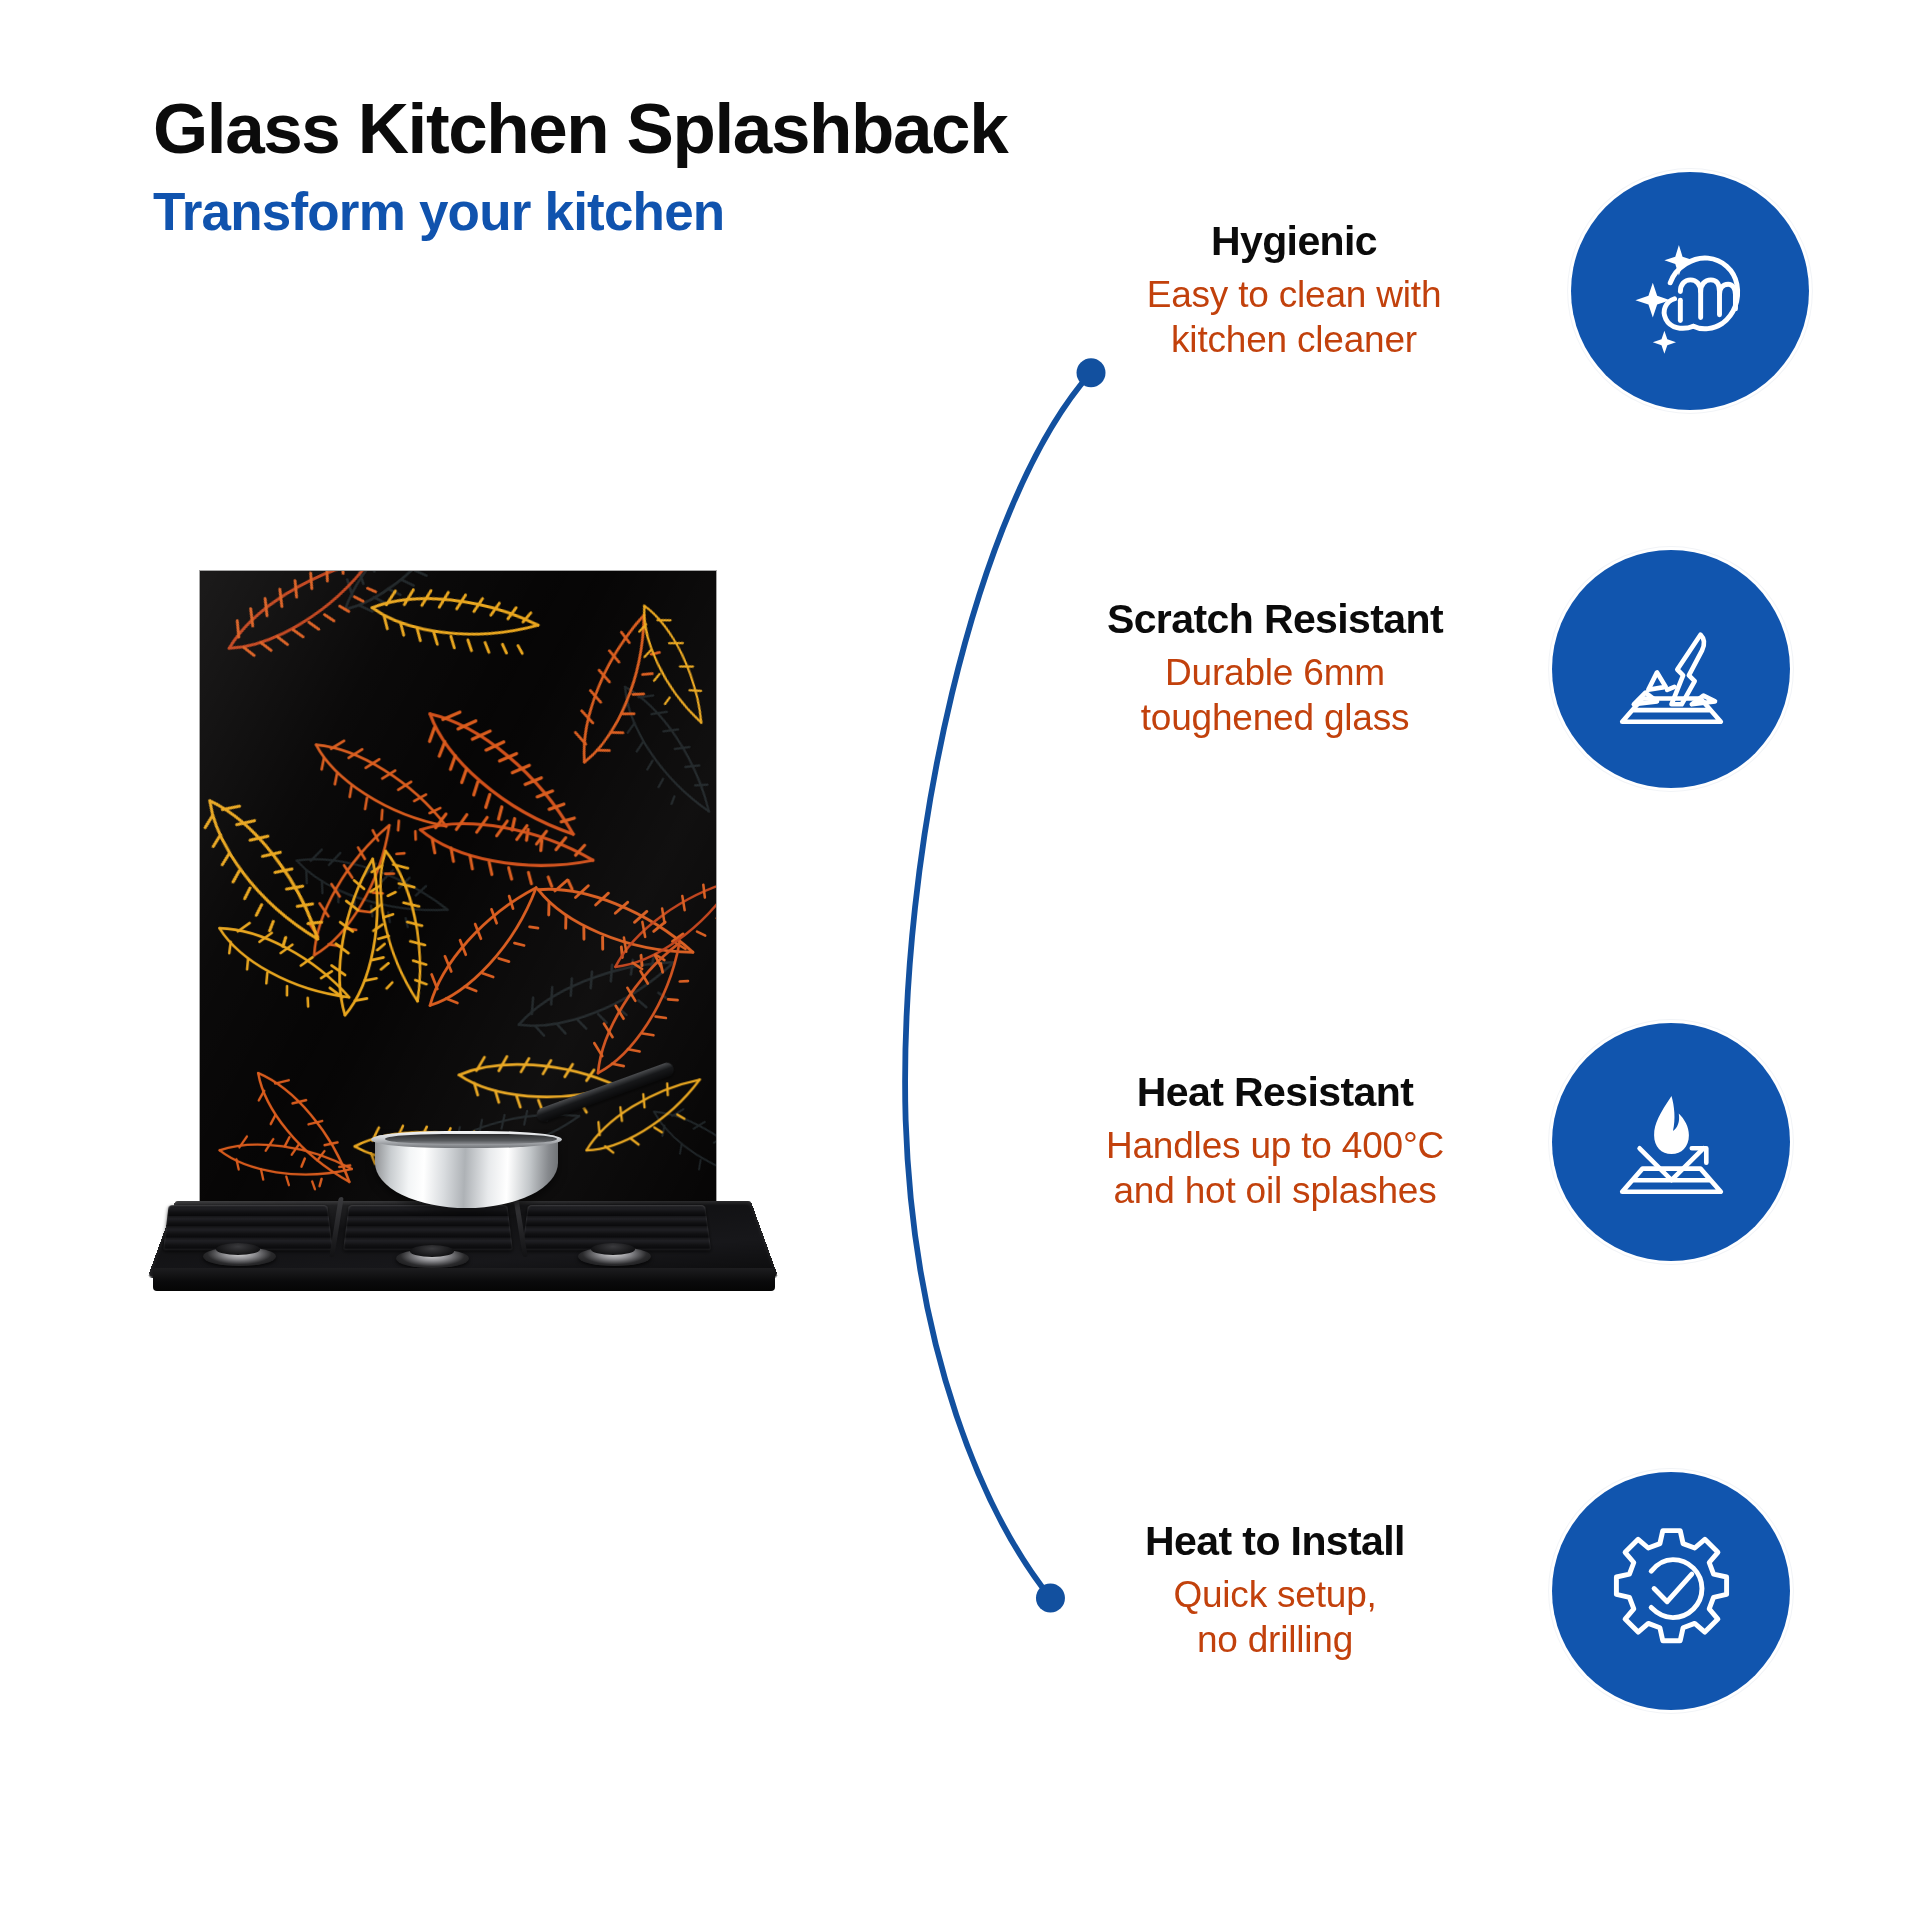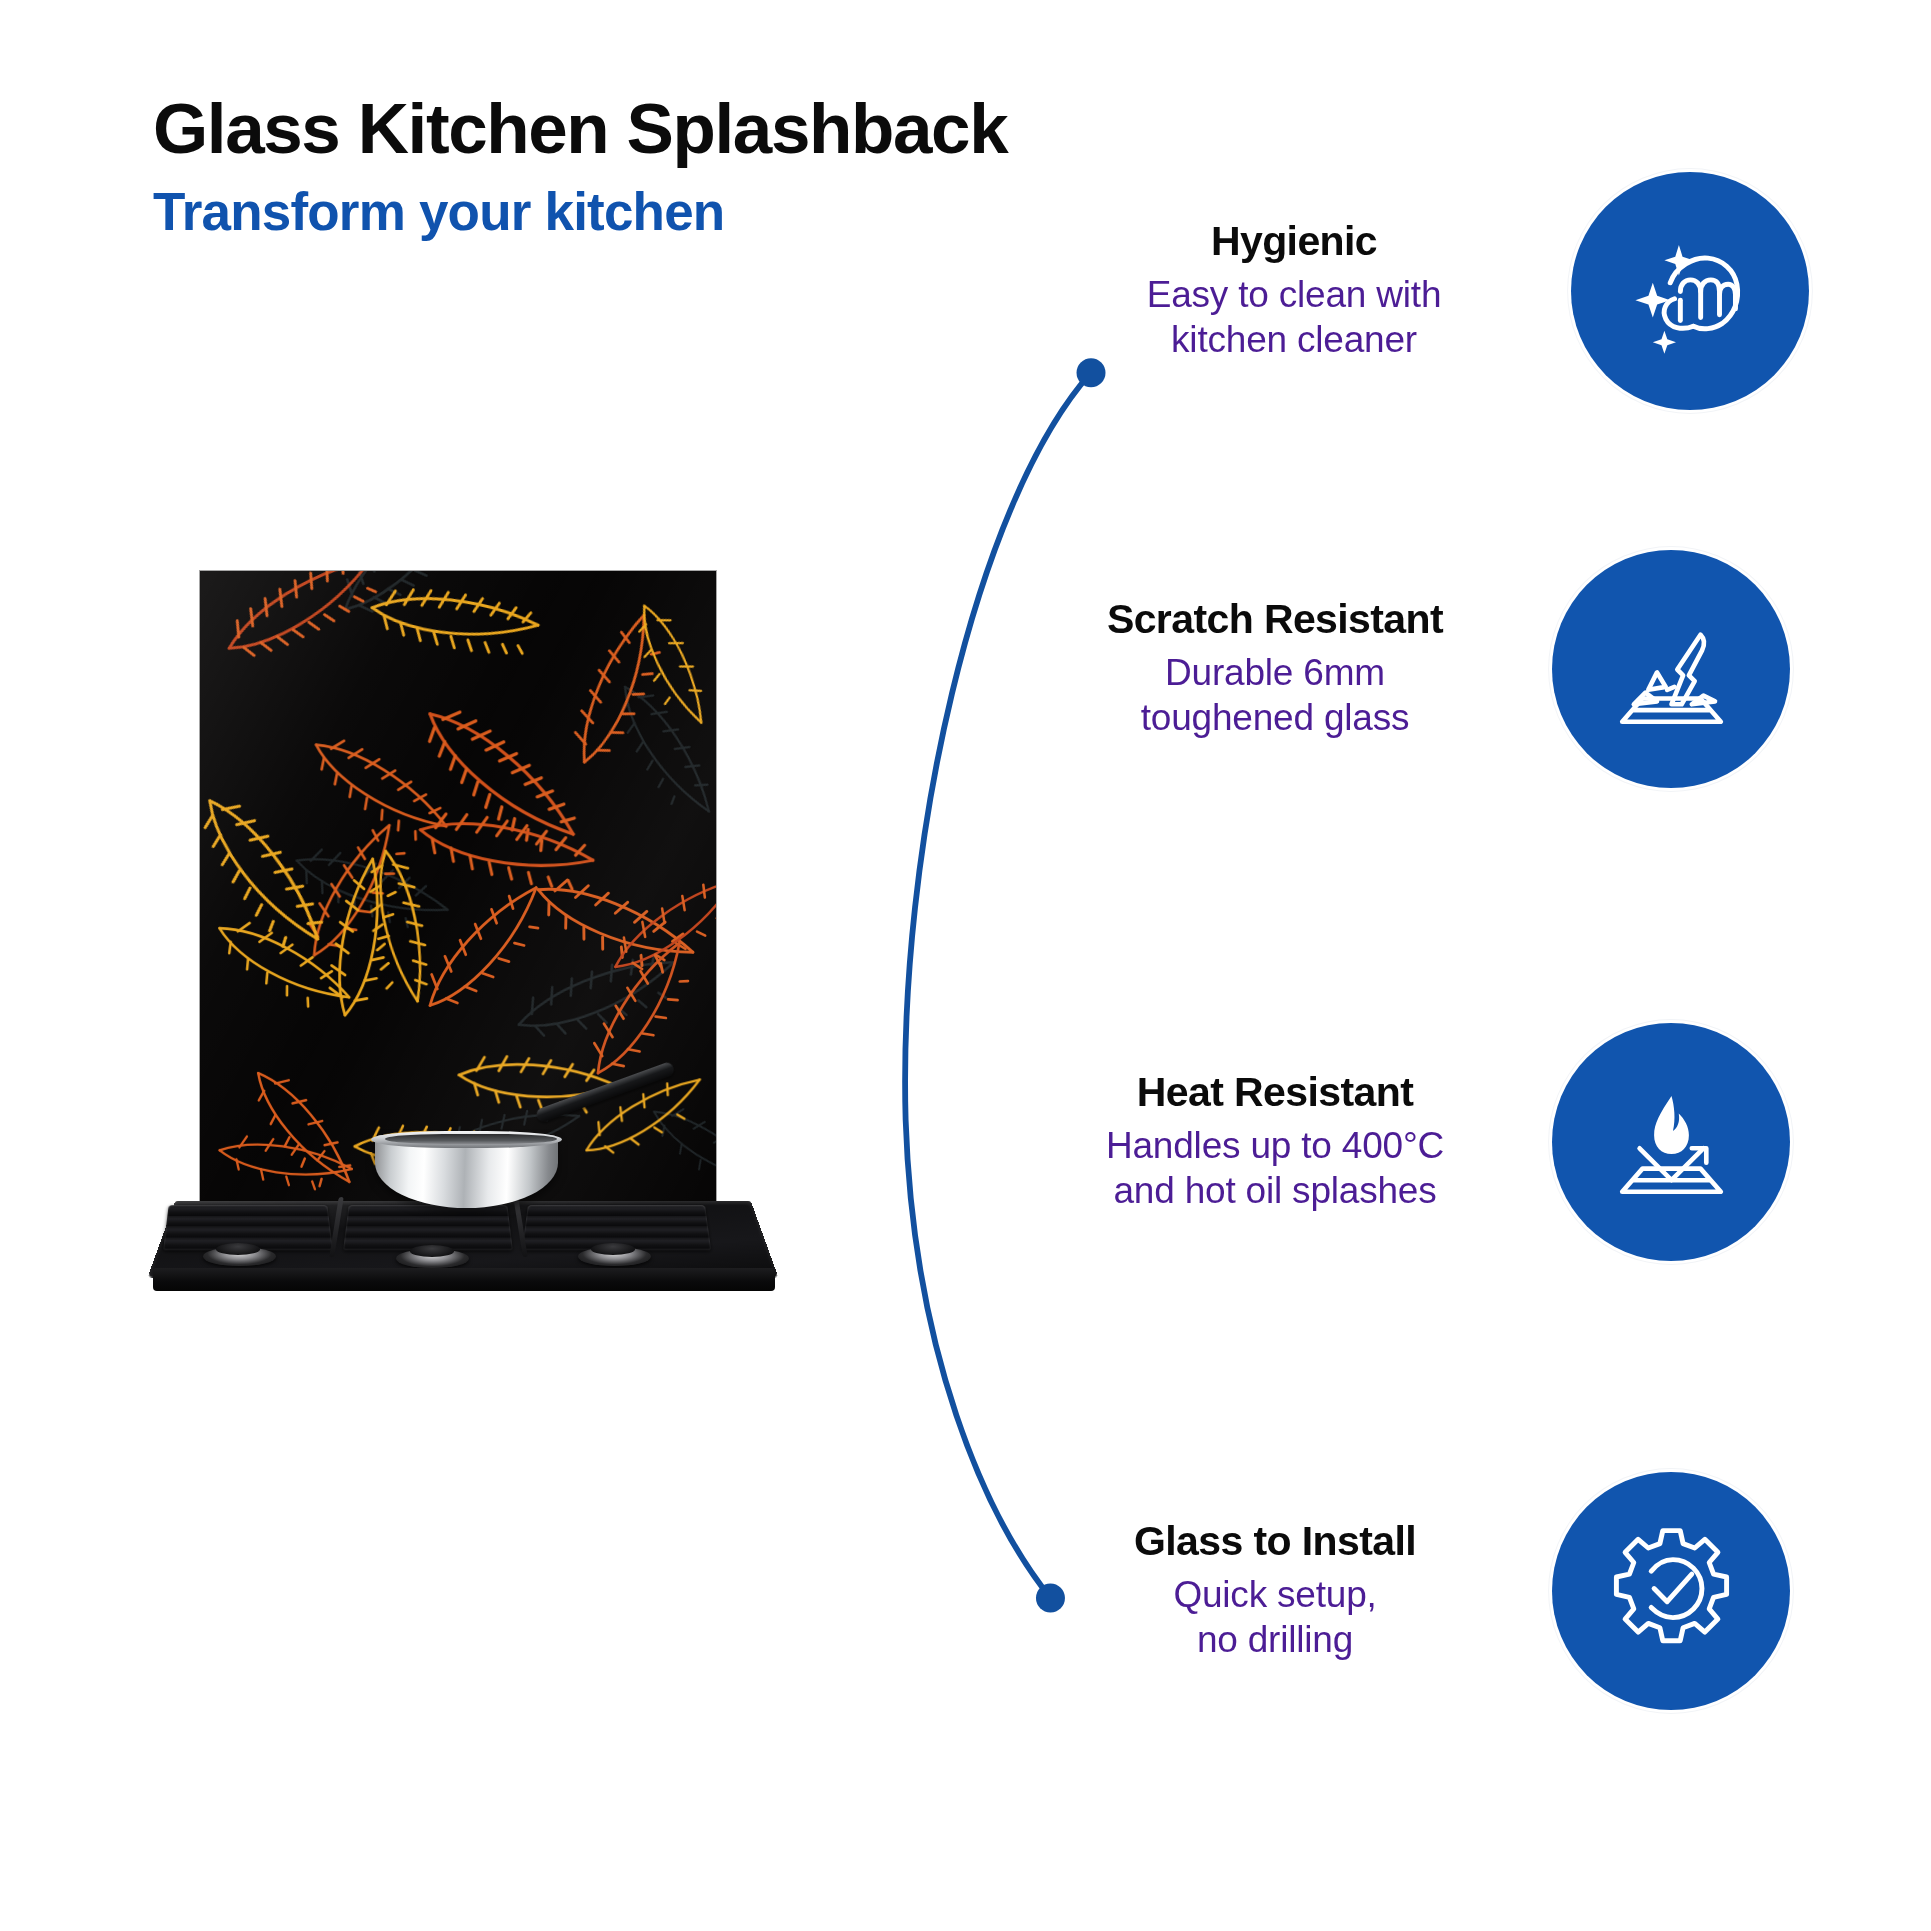--- a/index.html
+++ b/index.html
@@ -156,21 +156,21 @@
     font-weight: 700;
     color: #0b0b0b;
     letter-spacing: -0.6px;
     line-height: 1.1;
     white-space: nowrap;
   }
   .feature .f-desc {
     margin-top: 7.7px;
     font-size: 37px;
     font-weight: 400;
-    color: #4c1d95;
+    color: #c2410c;
     line-height: 1.22;
     letter-spacing: -0.2px;
   }
   .icon-circle {
     flex: 0 0 auto;
     width: 238px; height: 238px;
     border-radius: 50%;
     background: #1155ae;
     display: flex; align-items: center; justify-content: center;
     box-shadow: 0 0 0 2.9px #ffffff, 0 0 0 3.9px #f2f4f7;
@@ -473,21 +473,21 @@
         <path d="M24 76 L76 76"></path>
 
         <path d="M28 54 L50 76 L72 54"></path>
         <path d="M64 54 L74 54 L74 64"></path>
       </svg>
     </div>
   </div>
 
   <div class="feature" id="feature-install">
     <div class="text">
-      <div class="f-title">Glass to Install</div>
+      <div class="f-title">Heat to Install</div>
       <div class="f-desc">Quick setup,<br>no drilling</div>
     </div>
     <div class="icon-circle">
       <svg width="145" height="145" viewBox="0 0 100 100" fill="none" stroke="#ffffff" stroke-width="3.4" stroke-linecap="round" stroke-linejoin="round">
         <path d="M44 8 L56 8 L58 17 L66 20 L73 14 L82 23 L76 30 L79 38 L88 40 L88 52
                  L79 54 L76 62 L82 69 L73 78 L66 72 L58 75 L56 84 L44 84 L42 75 L34 72
                  L27 78 L18 69 L24 62 L21 54 L12 52 L12 40 L21 38 L24 30 L18 23 L27 14
                  L34 20 L42 17 Z"></path>
         <path d="M36 36 C 40 31 45 28 51 28 C 62 28 71 37 71 48 C 71 59 62 68 51 68
                  C 45 68 40 65 36 61"></path>

